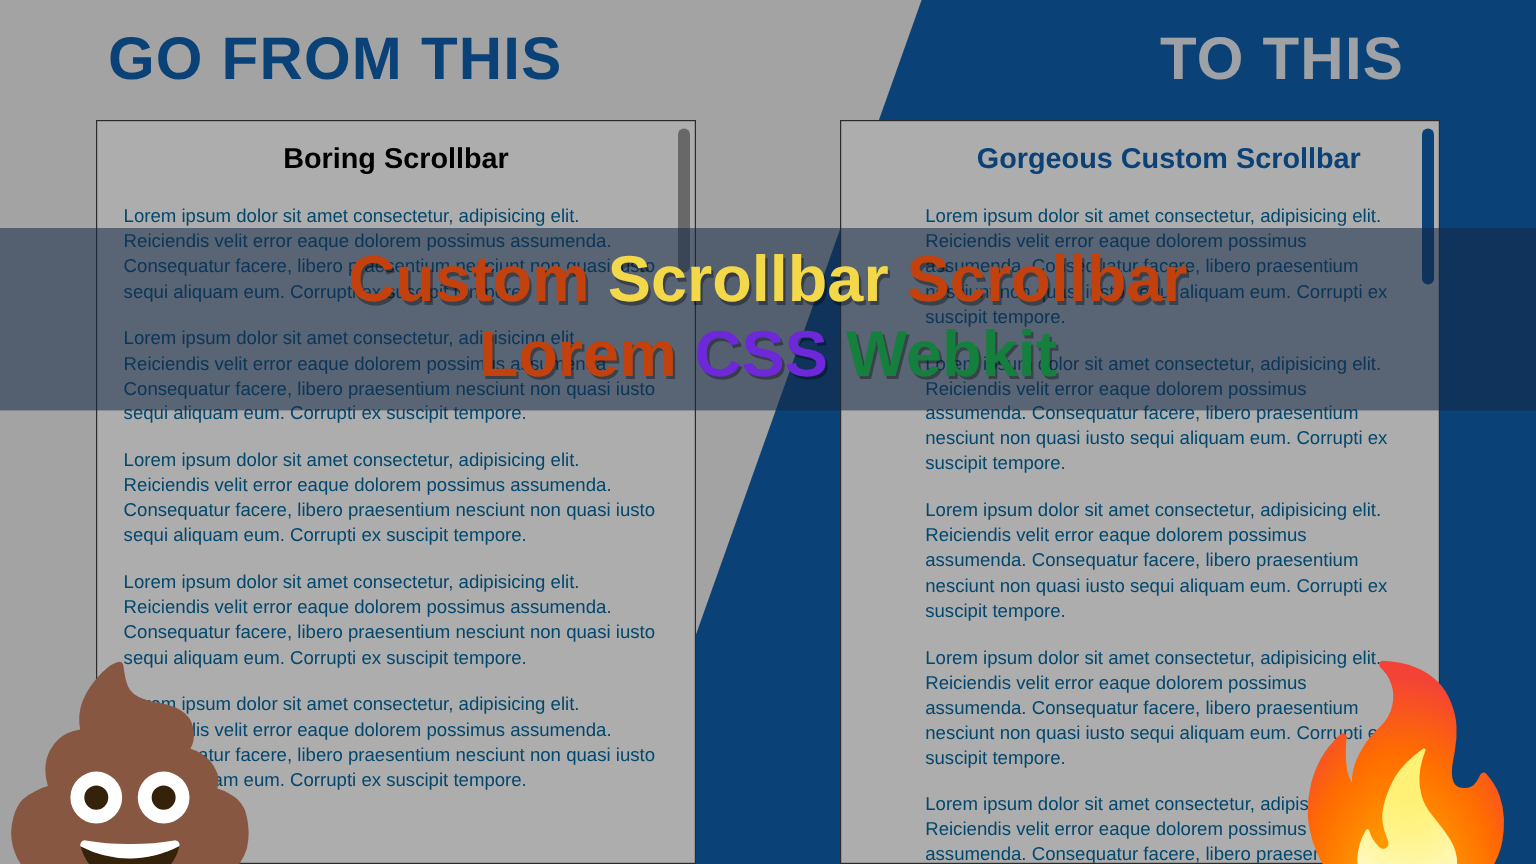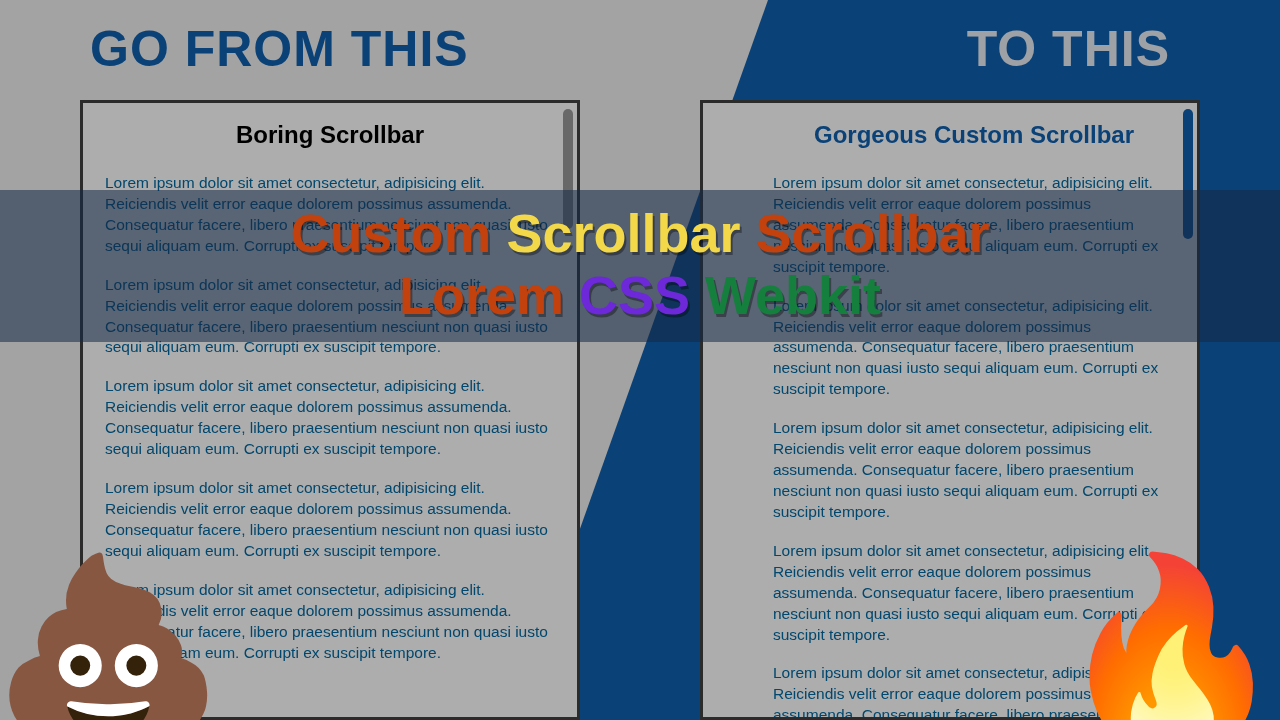--- a/index.html
+++ b/index.html
@@ -42,21 +42,21 @@
   .top-left  { left: 90px; }
   .top-right { right: 110px; color: #e9eef5; }
 
   
   .panel {
     position: absolute;
     top: 100px;
     width: 500px;
     height: 620px;
     background: #fff;
-    border: 3px solid #404040;
+    border: 1px solid #404040;
     overflow: hidden;
     z-index: 10;
   }
   .panel-left  { left: 80px; }
   .panel-right { right: 80px; padding-left: 48px; }
 
   .panel h2 {
     text-align: center;
     padding: 18px 10px 20px;
     font-size: 24px;

